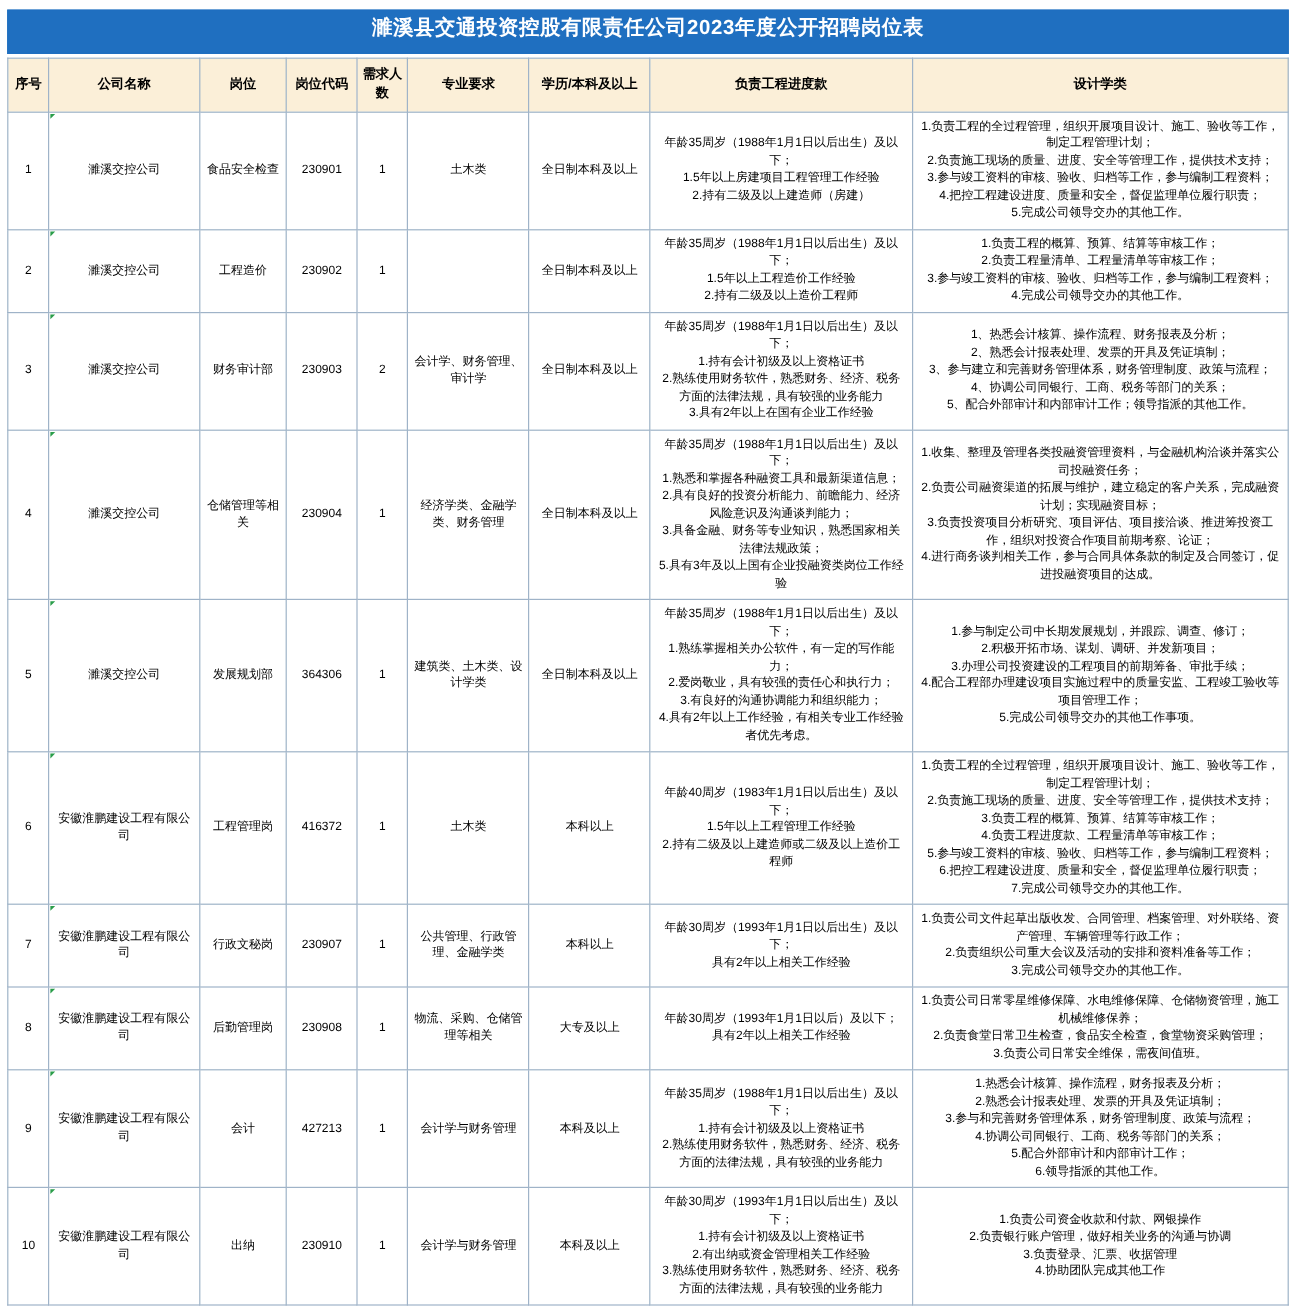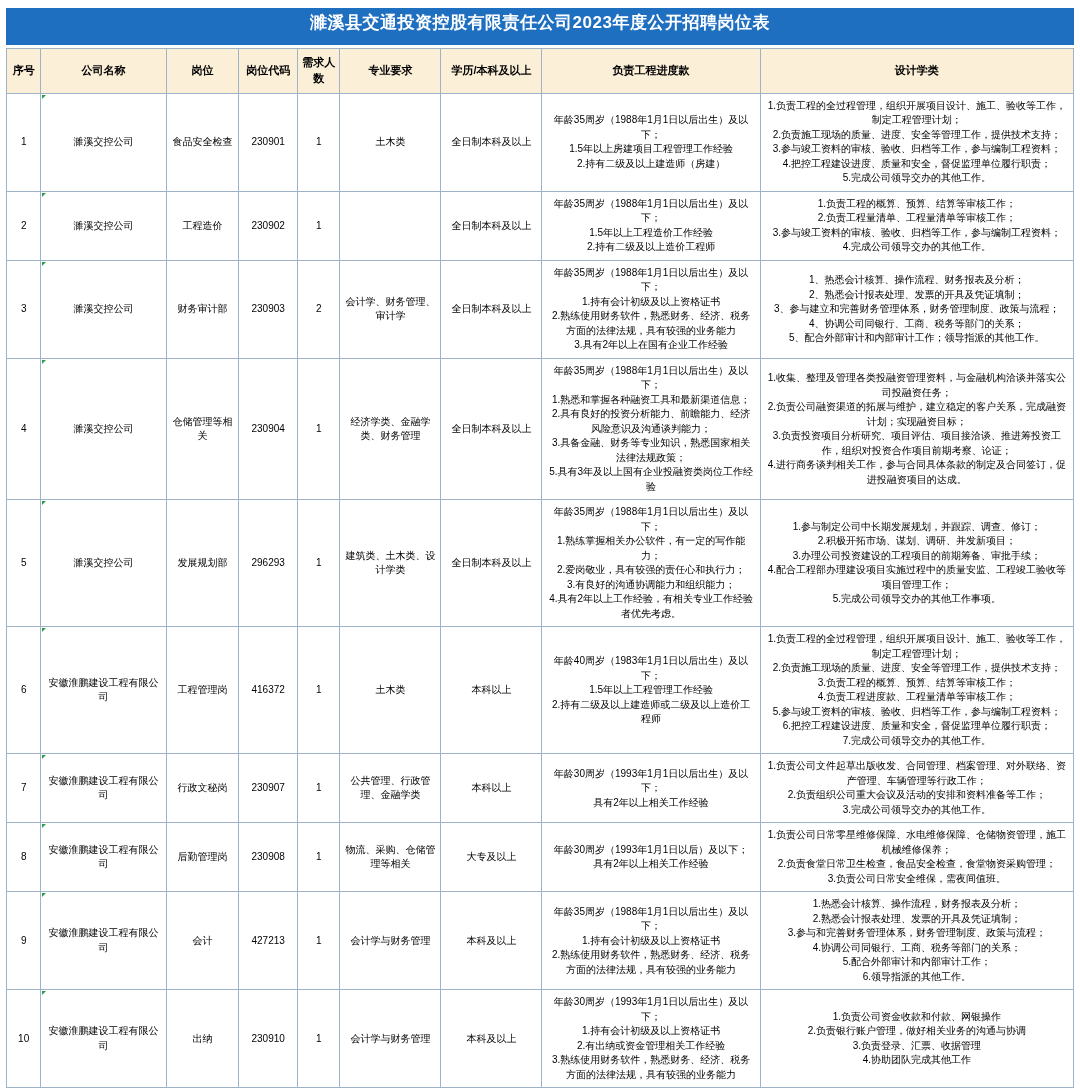--- a/index.html
+++ b/index.html
@@ -189,21 +189,21 @@
 5.具有3年及以上国有企业投融资类岗位工作经验</span></td>
           <td class="c-duty"><span class="multi">1.收集、整理及管理各类投融资管理资料，与金融机构洽谈并落实公司投融资任务；
 2.负责公司融资渠道的拓展与维护，建立稳定的客户关系，完成融资计划；实现融资目标；
 3.负责投资项目分析研究、项目评估、项目接洽谈、推进筹投资工作，组织对投资合作项目前期考察、论证；
 4.进行商务谈判相关工作，参与合同具体条款的制定及合同签订，促进投融资项目的达成。</span></td>
         </tr>
         <tr>
           <td class="c-idx"><span>5</span></td>
           <td class="c-company corner-mark"><span>濉溪交控公司</span></td>
           <td class="c-post"><span>发展规划部</span></td>
-          <td class="c-code"><span>296293</span></td>
+          <td class="c-code"><span>364306</span></td>
           <td class="c-num"><span>1</span></td>
           <td class="c-major"><span>建筑类、土木类、设计学类</span></td>
           <td class="c-edu"><span>全日制本科及以上</span></td>
           <td class="c-exp"><span class="multi">年龄35周岁（1988年1月1日以后出生）及以下；
 1.熟练掌握相关办公软件，有一定的写作能力；
 2.爱岗敬业，具有较强的责任心和执行力；
 3.有良好的沟通协调能力和组织能力；
 4.具有2年以上工作经验，有相关专业工作经验者优先考虑。</span></td>
           <td class="c-duty"><span class="multi">1.参与制定公司中长期发展规划，并跟踪、调查、修订；
 2.积极开拓市场、谋划、调研、并发新项目；

